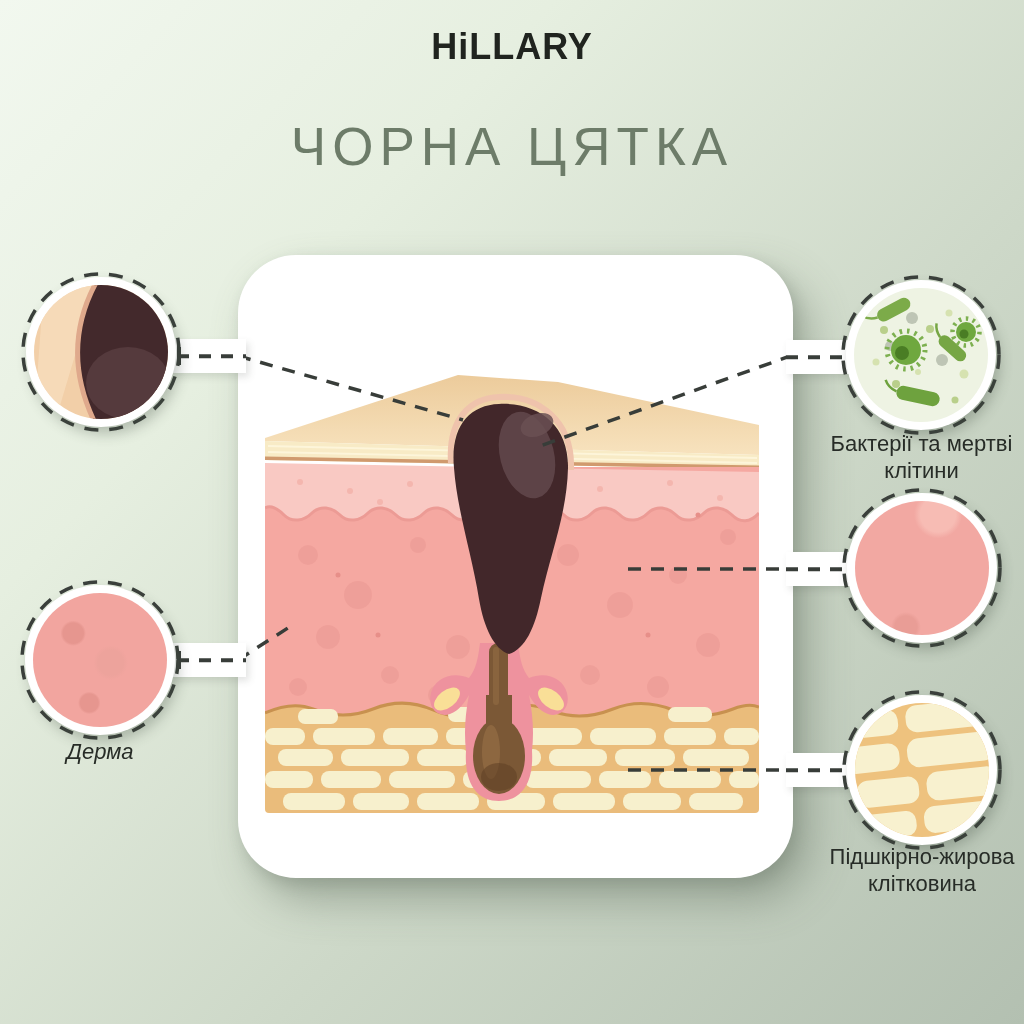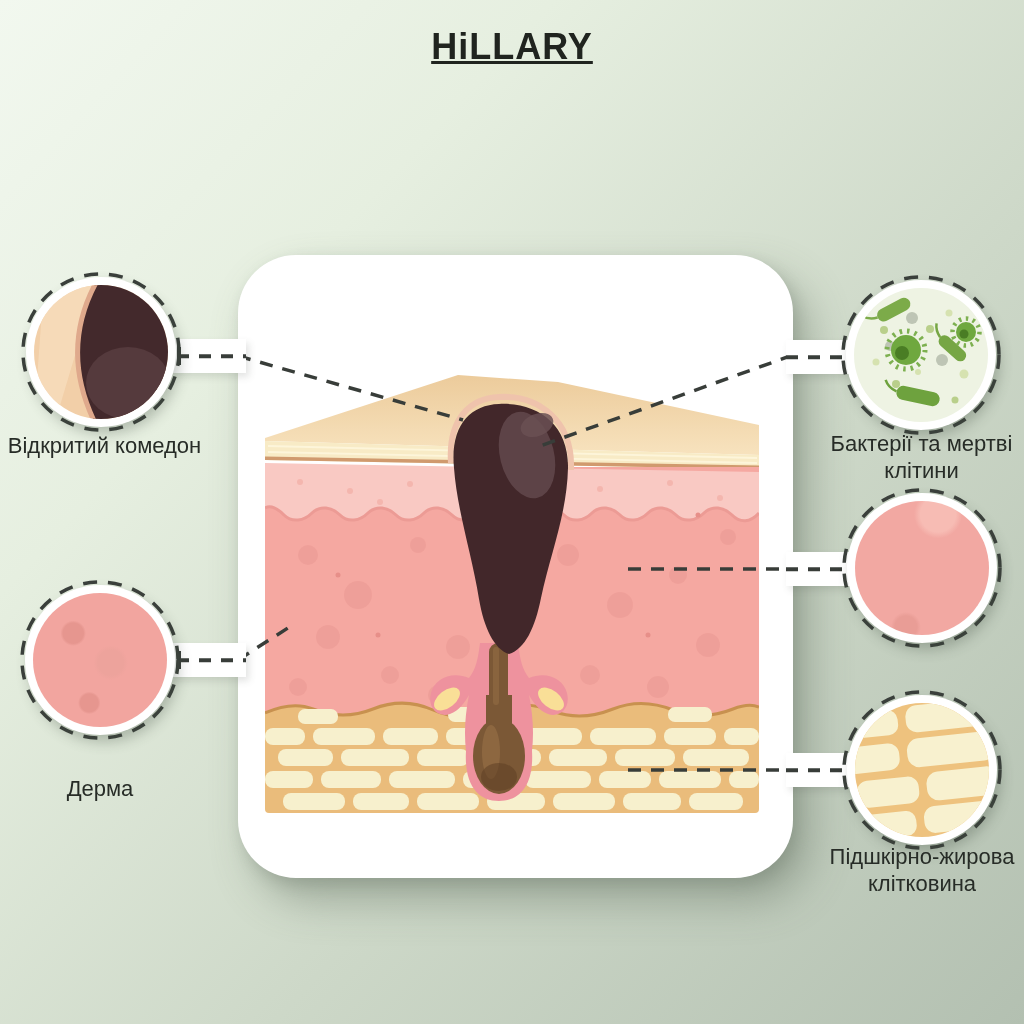--- a/index.html
+++ b/index.html
@@ -3,21 +3,21 @@
 <meta charset="utf-8">
 <style>
   html,body{margin:0;padding:0;}
   .stage{
     position:relative;width:1024px;height:1024px;overflow:hidden;
     font-family:"Liberation Sans","DejaVu Sans",sans-serif;
     background:linear-gradient(133deg,#f2f8ef 0%,#e6efe0 28%,#cdd8c8 62%,#b3c0b1 100%);
   }
   .logo{
     position:absolute;top:26px;left:0;width:100%;text-align:center;
-    font-size:36px;font-weight:800;letter-spacing:1px;color:#20241f;text-decoration:underline;
+    font-size:36px;font-weight:800;letter-spacing:1px;color:#20241f;
   }
   .title{
     position:absolute;top:116px;left:0;width:100%;text-align:center;
     font-size:53px;font-weight:300;letter-spacing:6px;color:#6d7c69;
   }
   .card{
     position:absolute;left:238px;top:255px;width:555px;height:623px;
     background:#ffffff;border-radius:58px;
     box-shadow:16px 22px 42px rgba(96,108,94,.45),4px 6px 14px rgba(96,108,94,.22);
     z-index:1;
@@ -62,20 +62,21 @@
     position:absolute;z-index:4;text-align:center;
     font-size:22px;font-weight:500;line-height:1.22;color:#272c27;
   }
 </style>
 </head>
 <body>
 
 <div class="stage">
 
   <div class="logo">HiLLARY</div>
+  <div class="title">ЧОРНА ЦЯТКА</div>
 
   <div class="band left" style="left:168px;top:339px;width:78px;"></div>
   <div class="band left" style="left:168px;top:643px;width:78px;"></div>
   <div class="band right" style="left:786px;top:340px;width:72px;"></div>
   <div class="band right" style="left:786px;top:552px;width:72px;"></div>
   <div class="band right" style="left:786px;top:753px;width:72px;"></div>
 
   <div class="card">
     <svg width="555" height="623" viewBox="0 0 555 623" aria-hidden="true">
       <defs>
@@ -231,30 +232,29 @@
     <div class="thumb">
       <svg width="134" height="134" viewBox="0 0 134 134">
         <rect width="134" height="134" fill="#f2cfa8"></rect>
         <path d="M10,0 L62,0 L22,134 L0,134 Z" fill="#f7ddbd" opacity="0.75"></path>
         <path d="M64,-6 C38,40 36,88 62,140 L140,140 L140,-6 Z" fill="#43292c"></path>
         <path d="M64,-6 C38,40 36,88 62,140" stroke="#dfa98c" stroke-width="5" fill="none"></path>
         <ellipse cx="94" cy="98" rx="42" ry="36" fill="#553a3d"></ellipse>
       </svg>
     </div>
   </div>
-  <div class="label" style="left:2px;top:433px;width:205px;">Відкритий комедон</div>
 
   <div class="callout" style="left:18px;top:578px;">
     <svg class="ring" width="164" height="164">
         <circle cx="82" cy="82" r="78" fill="none" stroke="#3b403c" stroke-width="3.5" stroke-dasharray="14 11"></circle>
       </svg>
     <div class="disc"></div>
     <div class="thumb thumb-derma"></div>
   </div>
-  <div class="label" style="left:18px;top:776px;width:164px;">Дерма</div>
+  <div class="label" style="left:18px;top:739px;width:164px;font-style:italic;">Дерма</div>
 
   <div class="callout" style="left:839px;top:273px;">
     <svg class="ring" width="164" height="164">
         <circle cx="82" cy="82" r="78" fill="none" stroke="#3b403c" stroke-width="3.5" stroke-dasharray="14 11"></circle>
       </svg>
     <div class="disc"></div>
     <div class="thumb">
       <svg width="134" height="134" viewBox="0 0 134 134">
         <rect width="134" height="134" fill="#eef3e3"></rect>
         <g opacity="0.8" fill="#b2baa9">

